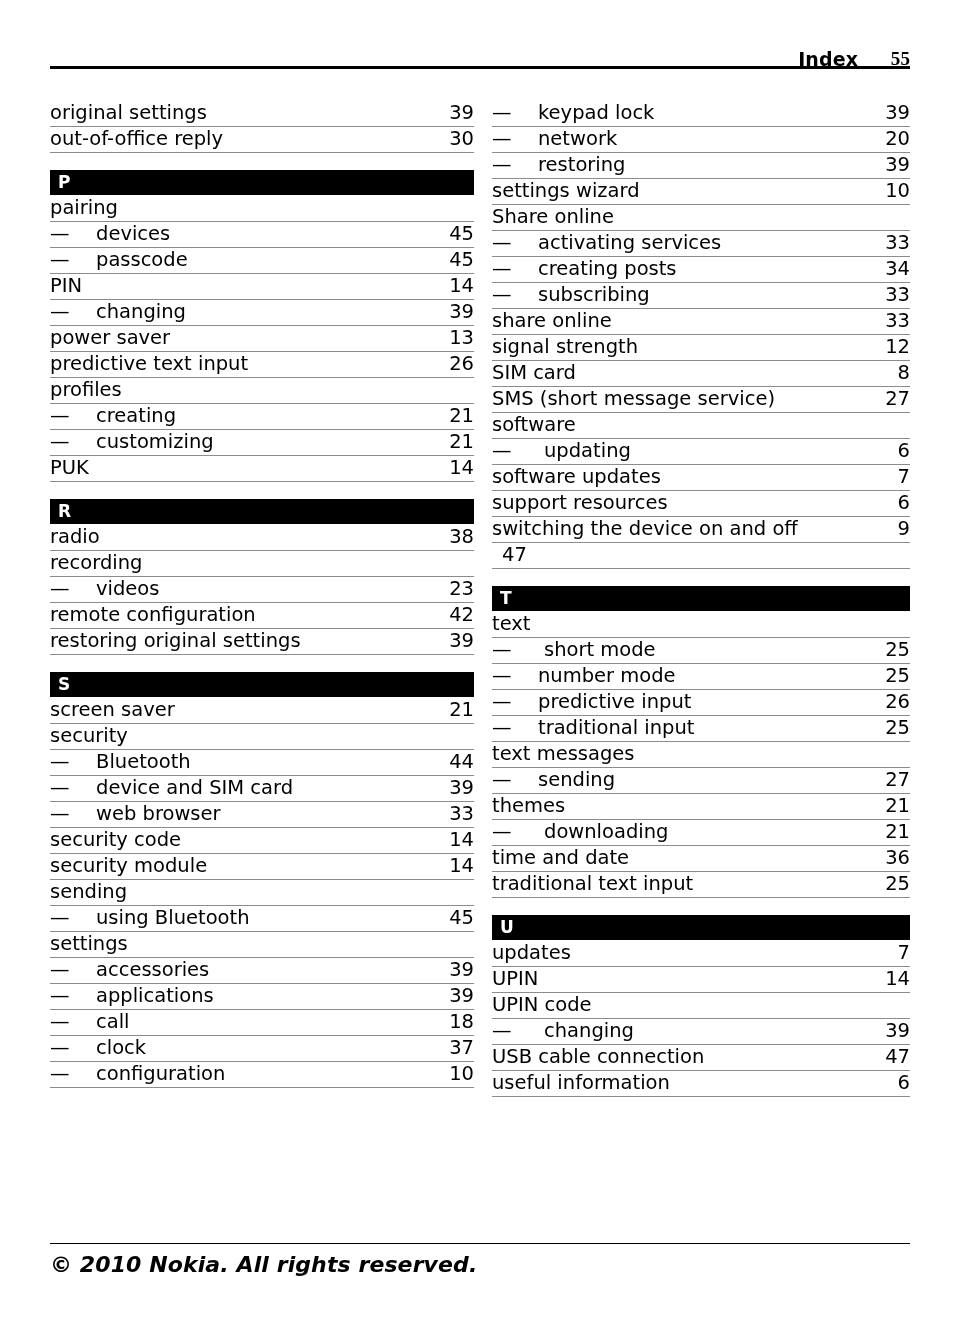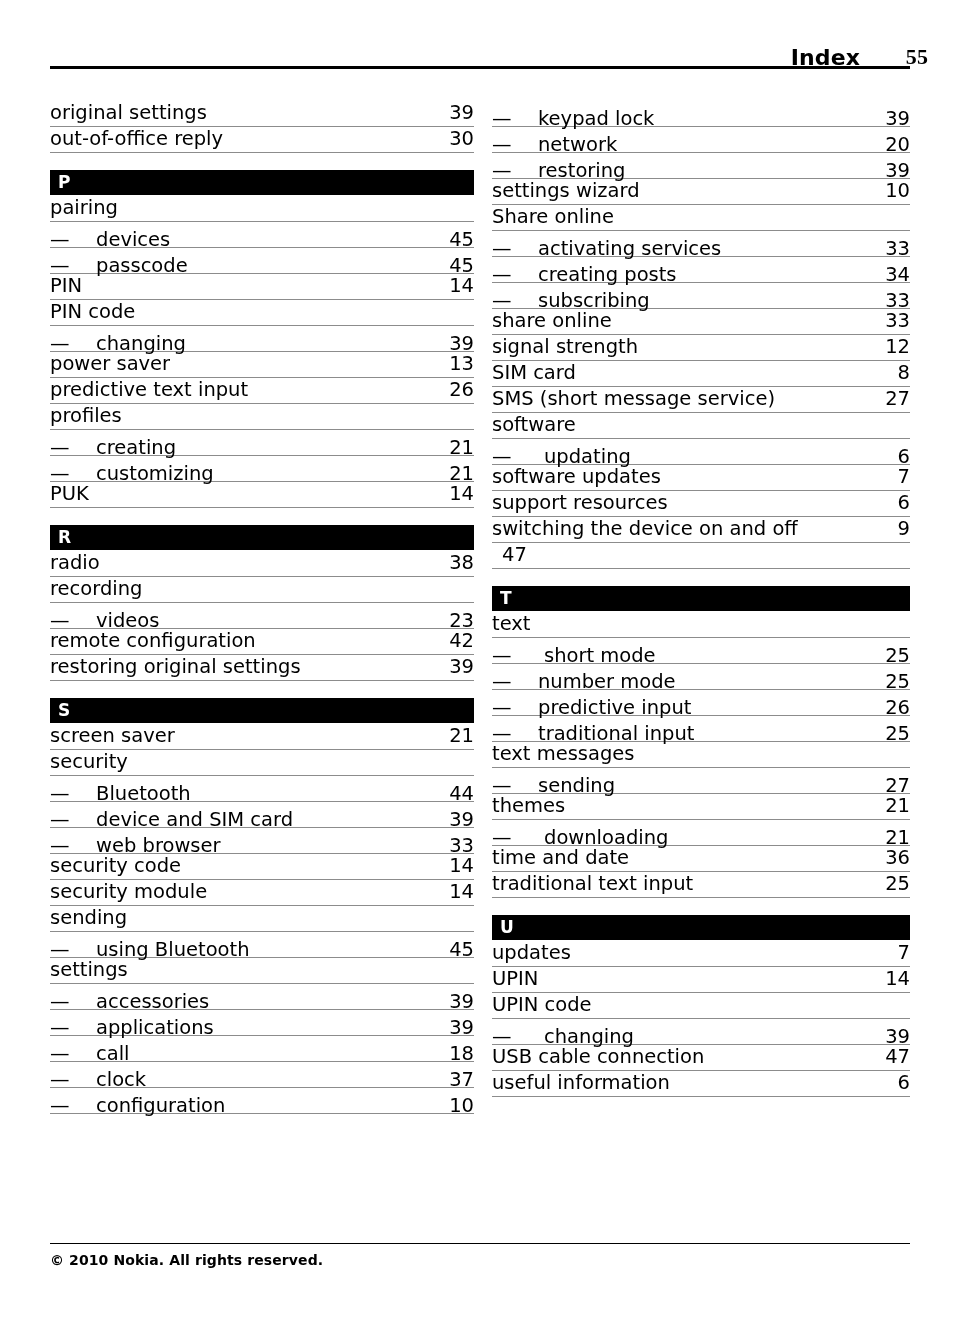--- a/index.html
+++ b/index.html
@@ -20,30 +20,30 @@
   .page {
     position: absolute;
     left: 0; top: 0;
     width: 954px;
     height: 1322px;
   }
 
   
   .page-header {
     position: absolute;
-    left: 68px;
+    left: 50px;
     top: 30px;
     width: 860px;
     height: 40px;
     display: flex;
     align-items: flex-end;
     justify-content: flex-end;
-    gap: 42px;
+    gap: 26px;
     font-weight: bold;
-    font-size: 22px;
+    font-size: 19px;
     letter-spacing: 0.1px;
   }
   .page-header .head-title { }
   .page-header .head-num { min-width: 26px; text-align: right; font-family: Liberation Serif, serif; }
 
   .header-rule {
     position: absolute;
     left: 50px;
     top: 66px;
     width: 860px;
@@ -100,21 +100,20 @@
     overflow: hidden;
   }
   .entry .pageno {
     display: block;
     text-align: right;
     padding-left: 10px;
     flex: 0 0 auto;
   }
   .entry.sub .label {
     padding-left: 0;
-    margin-top: 6px;
   }
   .entry.sub .dash {
     display: inline-block;
     width: 46px;
     flex: 0 0 auto;
   }
   .entry.sub .dash-wide {
     width: 52px;
   }
   .entry .row-inner {
@@ -131,22 +130,23 @@
     width: 860px;
     height: 1px;
     background: #000000;
   }
   .page-footer {
     position: absolute;
     left: 50px;
     top: 1252px;
     width: 860px;
     font-weight: bold;
-    font-size: 14px;
+    font-size: 22px;
     letter-spacing: 0.1px;
+    font-style: italic;
   }
 </style>
 </head>
 <body>
 
 <div class="page">
 
   <div class="page-header">
     <span class="head-title">Index</span>
     <span class="head-num">55</span>
@@ -187,26 +187,20 @@
             <span class="label">passcode</span>
           </span>
           <span class="pageno">45</span>
         </div>
         <div class="entry">
           <span class="row-inner">
             <span class="label">PIN</span>
           </span>
           <span class="pageno">14</span>
         </div>
-        <div class="entry">
-          <span class="row-inner">
-            <span class="label">PIN code</span>
-          </span>
-          <span class="pageno"></span>
-        </div>
         <div class="entry sub">
           <span class="row-inner">
             <span class="dash">—</span>
             <span class="label">changing</span>
           </span>
           <span class="pageno">39</span>
         </div>
         <div class="entry">
           <span class="row-inner">
             <span class="label">power saver</span>

